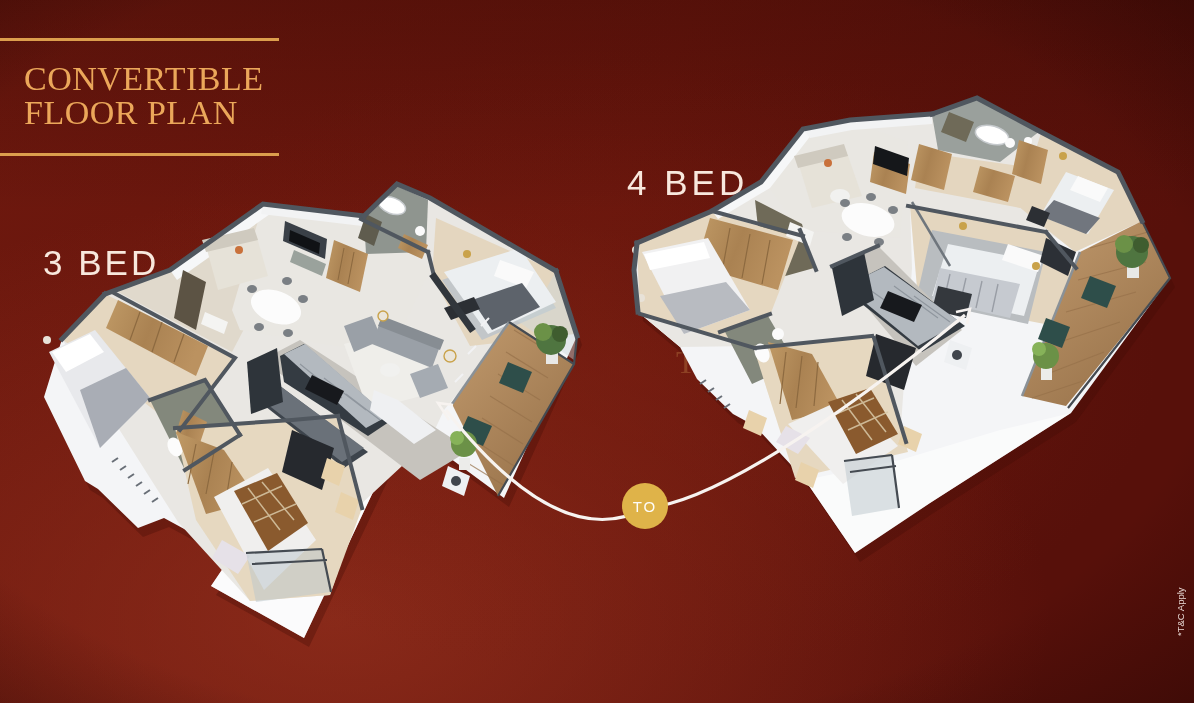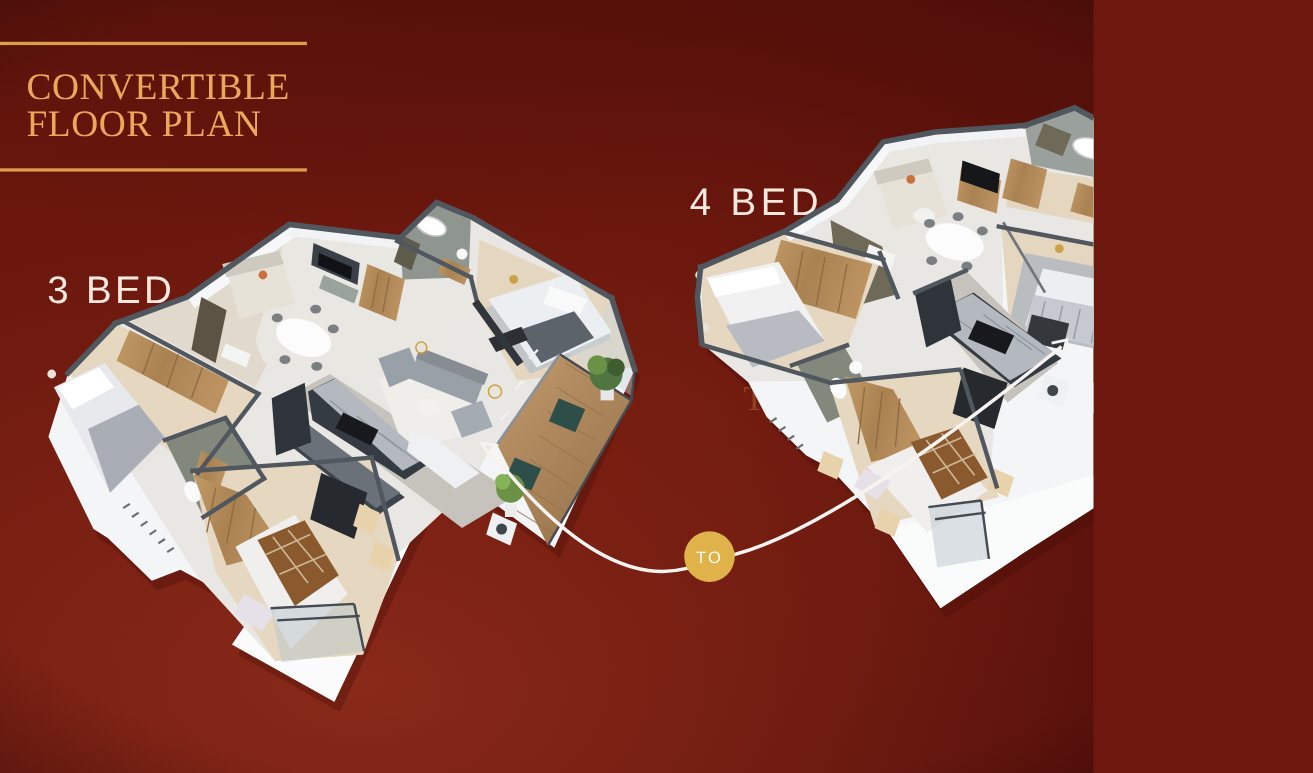--- a/index.html
+++ b/index.html
@@ -1,16 +1,16 @@
 <!DOCTYPE html>
 <html><head>
 <meta charset="utf-8">
 <style>
   html,body{margin:0;padding:0;background:#6E170E;}
-  .stage{position:relative;width:994px;height:703px;overflow:hidden;font-family:"Liberation Sans",sans-serif;}
+  .stage{position:relative;width:1194px;height:703px;overflow:hidden;font-family:"Liberation Sans",sans-serif;}
   svg{display:block;}
 </style>
 </head>
 <body>
 <div class="stage">
 <svg width="1194" height="703" viewBox="0 0 1194 703" xmlns="http://www.w3.org/2000/svg">
 <defs>
   <linearGradient id="bglin" x1="0" y1="0" x2="1" y2="0.25">
     <stop offset="0" stop-color="#6d180e"></stop>
     <stop offset="0.55" stop-color="#67150c"></stop>

